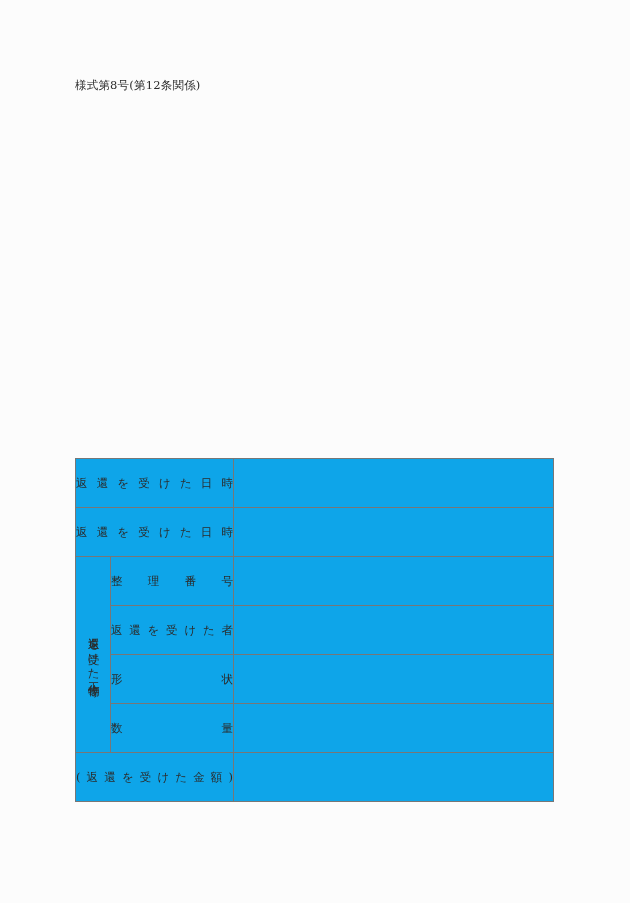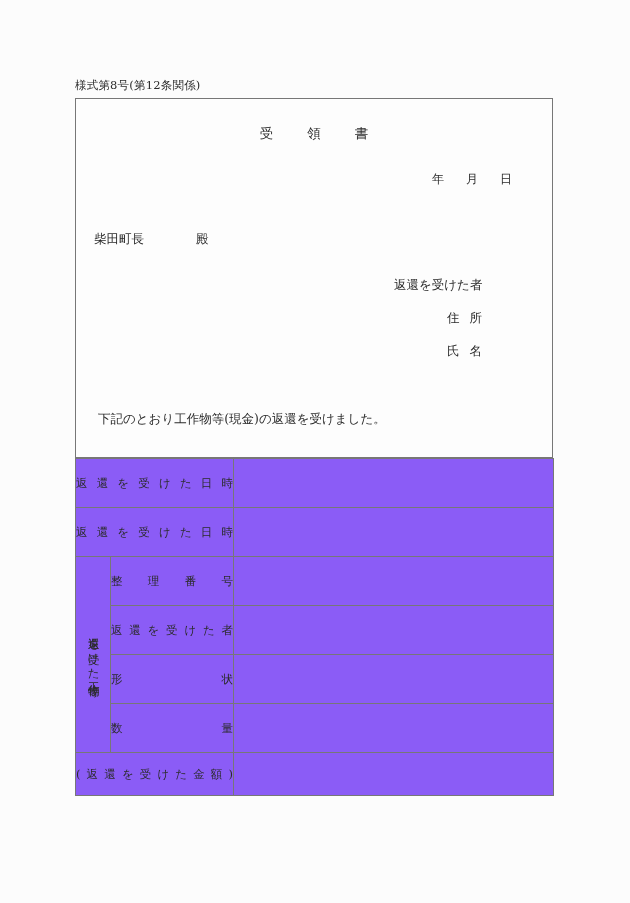--- a/index.html
+++ b/index.html
@@ -117,39 +117,39 @@
     left: 75px;
     top: 458px;
     width: 478px;
     border-collapse: collapse;
     table-layout: fixed;
   }
   .data-table td {
     border: 1px solid #777;
     box-sizing: border-box;
     padding: 0;
-    background: #8b5cf6;
+    background: #0ea5e9;
   }
 
   .col-vert   { width: 35px;  }
   .col-label  { width: 123px; }
   .col-value  { width: 320px; }
 
   .lbl {
     font-size: 11.5px;
     color: #2b2b2b;
     padding: 0 9px;
     text-align: justify;
     text-align-last: justify;
     white-space: nowrap;
   }
 
   .row-main { height: 49px; }
   .row-sub  { height: 49px; }
-  .row-last { height: 43px; }
+  .row-last { height: 49px; }
 
   
   .vert-cell {
     text-align: center;
     vertical-align: middle;
   }
   .vert-text {
     writing-mode: vertical-rl;
     text-orientation: upright;
     font-size: 11.5px;
@@ -161,49 +161,20 @@
 
   .value-cell { }
 </style>
 </head>
 <body>
 
 <div class="page">
 
   <div class="form-no">様式第8号(第12条関係)</div>
 
-  <div class="upper-box">
-
-    <div class="doc-title">
-      <span class="sp">受領書</span>
-    </div>
-
-    <div class="date-line">
-      <span class="sp">年月日</span>
-    </div>
-
-    <div class="addressee">
-      <span>柴田町長</span>
-      <span class="gap"></span>
-      <span>殿</span>
-    </div>
-
-    <div class="signer-block">
-      <div class="line">返還を受けた者</div>
-      <div class="line indent">
-        <span class="sp2">住所</span>
-      </div>
-      <div class="line indent">
-        <span class="sp2">氏名</span>
-      </div>
-    </div>
-
-    <div class="statement">下記のとおり工作物等(現金)の返還を受けました。</div>
-
-  </div>
 
   <table class="data-table">
     <colgroup>
       <col class="col-vert">
       <col class="col-label">
       <col class="col-value">
     </colgroup>
     <tbody>
 
       <tr class="row-main">

